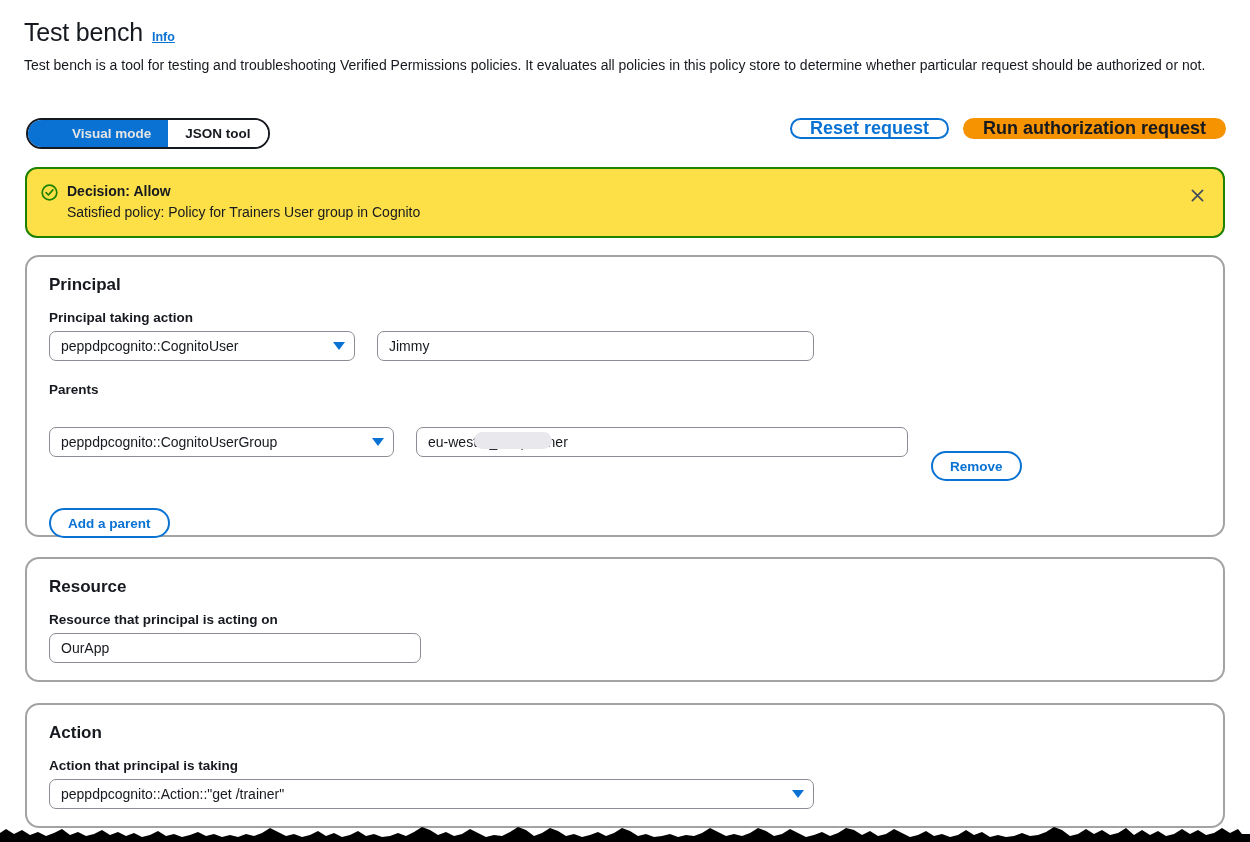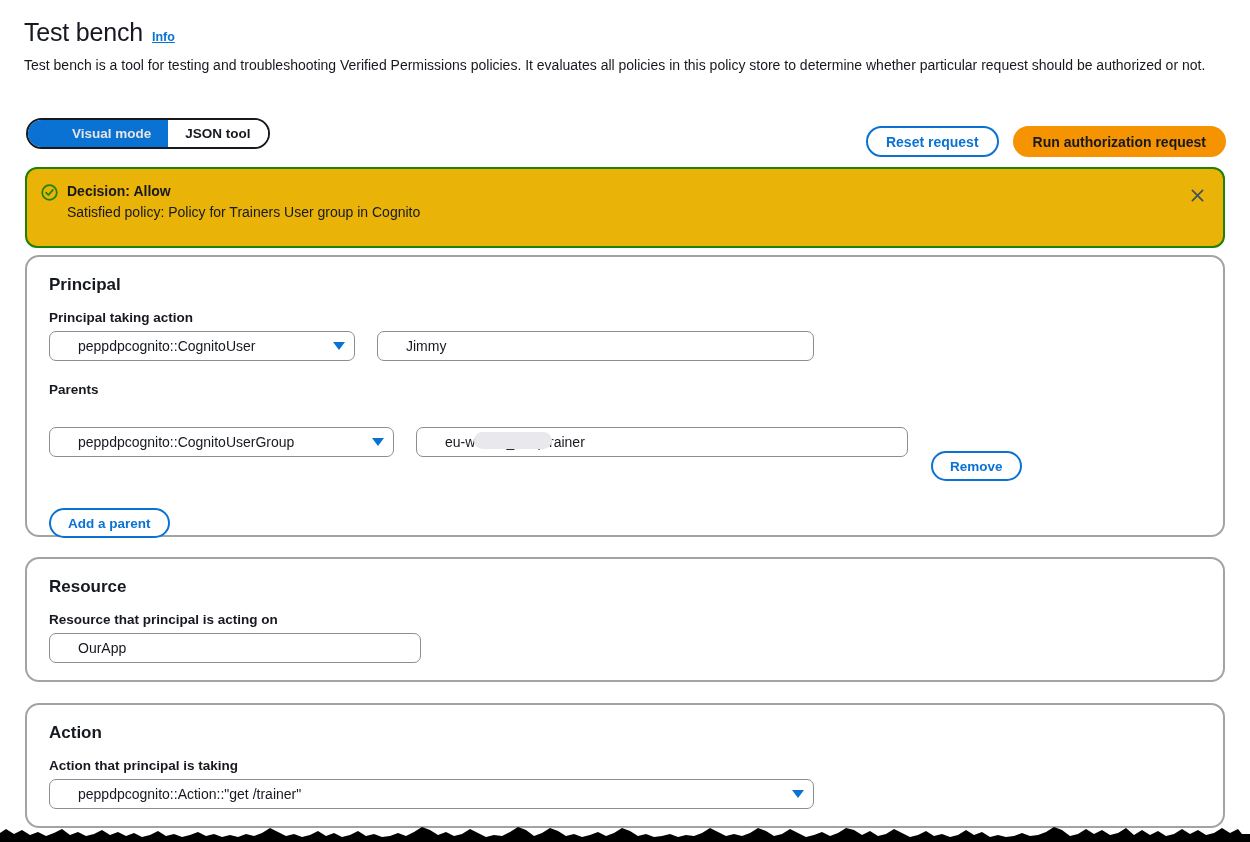--- a/index.html
+++ b/index.html
@@ -38,31 +38,31 @@
   .mode-seg {
     display: flex; align-items: center; justify-content: center;
     font-size: 13.5px; font-weight: bold; padding: 0 17px;
     cursor: pointer; background: #fff; color: #16191f; height: 100%;
   }
   .mode-seg.active { background: #0972d3; color: #e5e5e5; padding-left: 44px; }
 
   
   .top-actions { position: absolute; right: 24px; top: 118px; display: flex; gap: 14px; }
   .btn {
-    height: 31px; display: inline-flex; align-items: center; justify-content: center;
-    font-size: 14px; font-weight: bold; border-radius: 17px; cursor: pointer;
-    padding: 0 18px; white-space: nowrap; margin-top: 8px;
+    height: 21px; display: inline-flex; align-items: center; justify-content: center;
+    font-size: 18px; font-weight: bold; border-radius: 17px; cursor: pointer;
+    padding: 0 18px; white-space: nowrap;
   }
   .btn-normal { background: #ffffff; border: 2px solid #0972d3; color: #0972d3; }
   .btn-primary { background: #f59300; border: 2px solid #f59300; color: #16191f; }
 
   
   .alert {
-    position: absolute; left: 25px; top: 167px; width: 1200px; height: 81px;
-    background: #eab308; border: 2px solid #1d8102; border-radius: 12px;
+    position: absolute; left: 25px; top: 167px; width: 1200px; height: 71px;
+    background: #fde047; border: 2px solid #1d8102; border-radius: 12px;
     display: flex; align-items: flex-start; padding: 13px 14px 0 14px;
   }
   .alert-icon { flex: 0 0 auto; margin-top: 2px; margin-right: 9px; }
   .alert-body { flex: 1 1 auto; }
   .alert-title { font-size: 14px; font-weight: bold; color: #16191f; line-height: 18px; }
   .alert-sub { font-size: 14px; color: #16191f; line-height: 20px; margin-top: 2px; }
   .alert-close {
     flex: 0 0 auto; width: 24px; height: 24px; display: flex;
     align-items: center; justify-content: center; cursor: pointer;
     color: #414d5c; margin-top: 1px;
@@ -75,21 +75,21 @@
   }
   .panel-inner { padding: 18px 22px 20px 22px; }
   .panel-title { font-size: 17px; font-weight: bold; color: #16191f; margin-bottom: 15px; }
   .field-label { font-size: 13.5px; font-weight: bold; color: #16191f; margin-bottom: 6px; }
 
   .row { display: flex; align-items: center; }
 
   .control {
     height: 30px; border: 1px solid #8c8c94; border-radius: 7px;
     background: #ffffff; display: flex; align-items: center;
-    font-size: 14px; color: #16191f; padding: 0 28px;
+    font-size: 14px; color: #16191f; padding: 0 11px;
   }
   .select { justify-content: space-between; cursor: pointer; padding-right: 9px; }
   .select .caret {
     width: 0; height: 0; margin-left: 10px;
     border-left: 6px solid transparent; border-right: 6px solid transparent;
     border-top: 8px solid #0972d3;
   }
   .input { cursor: text; }
 
   .pill-btn {

